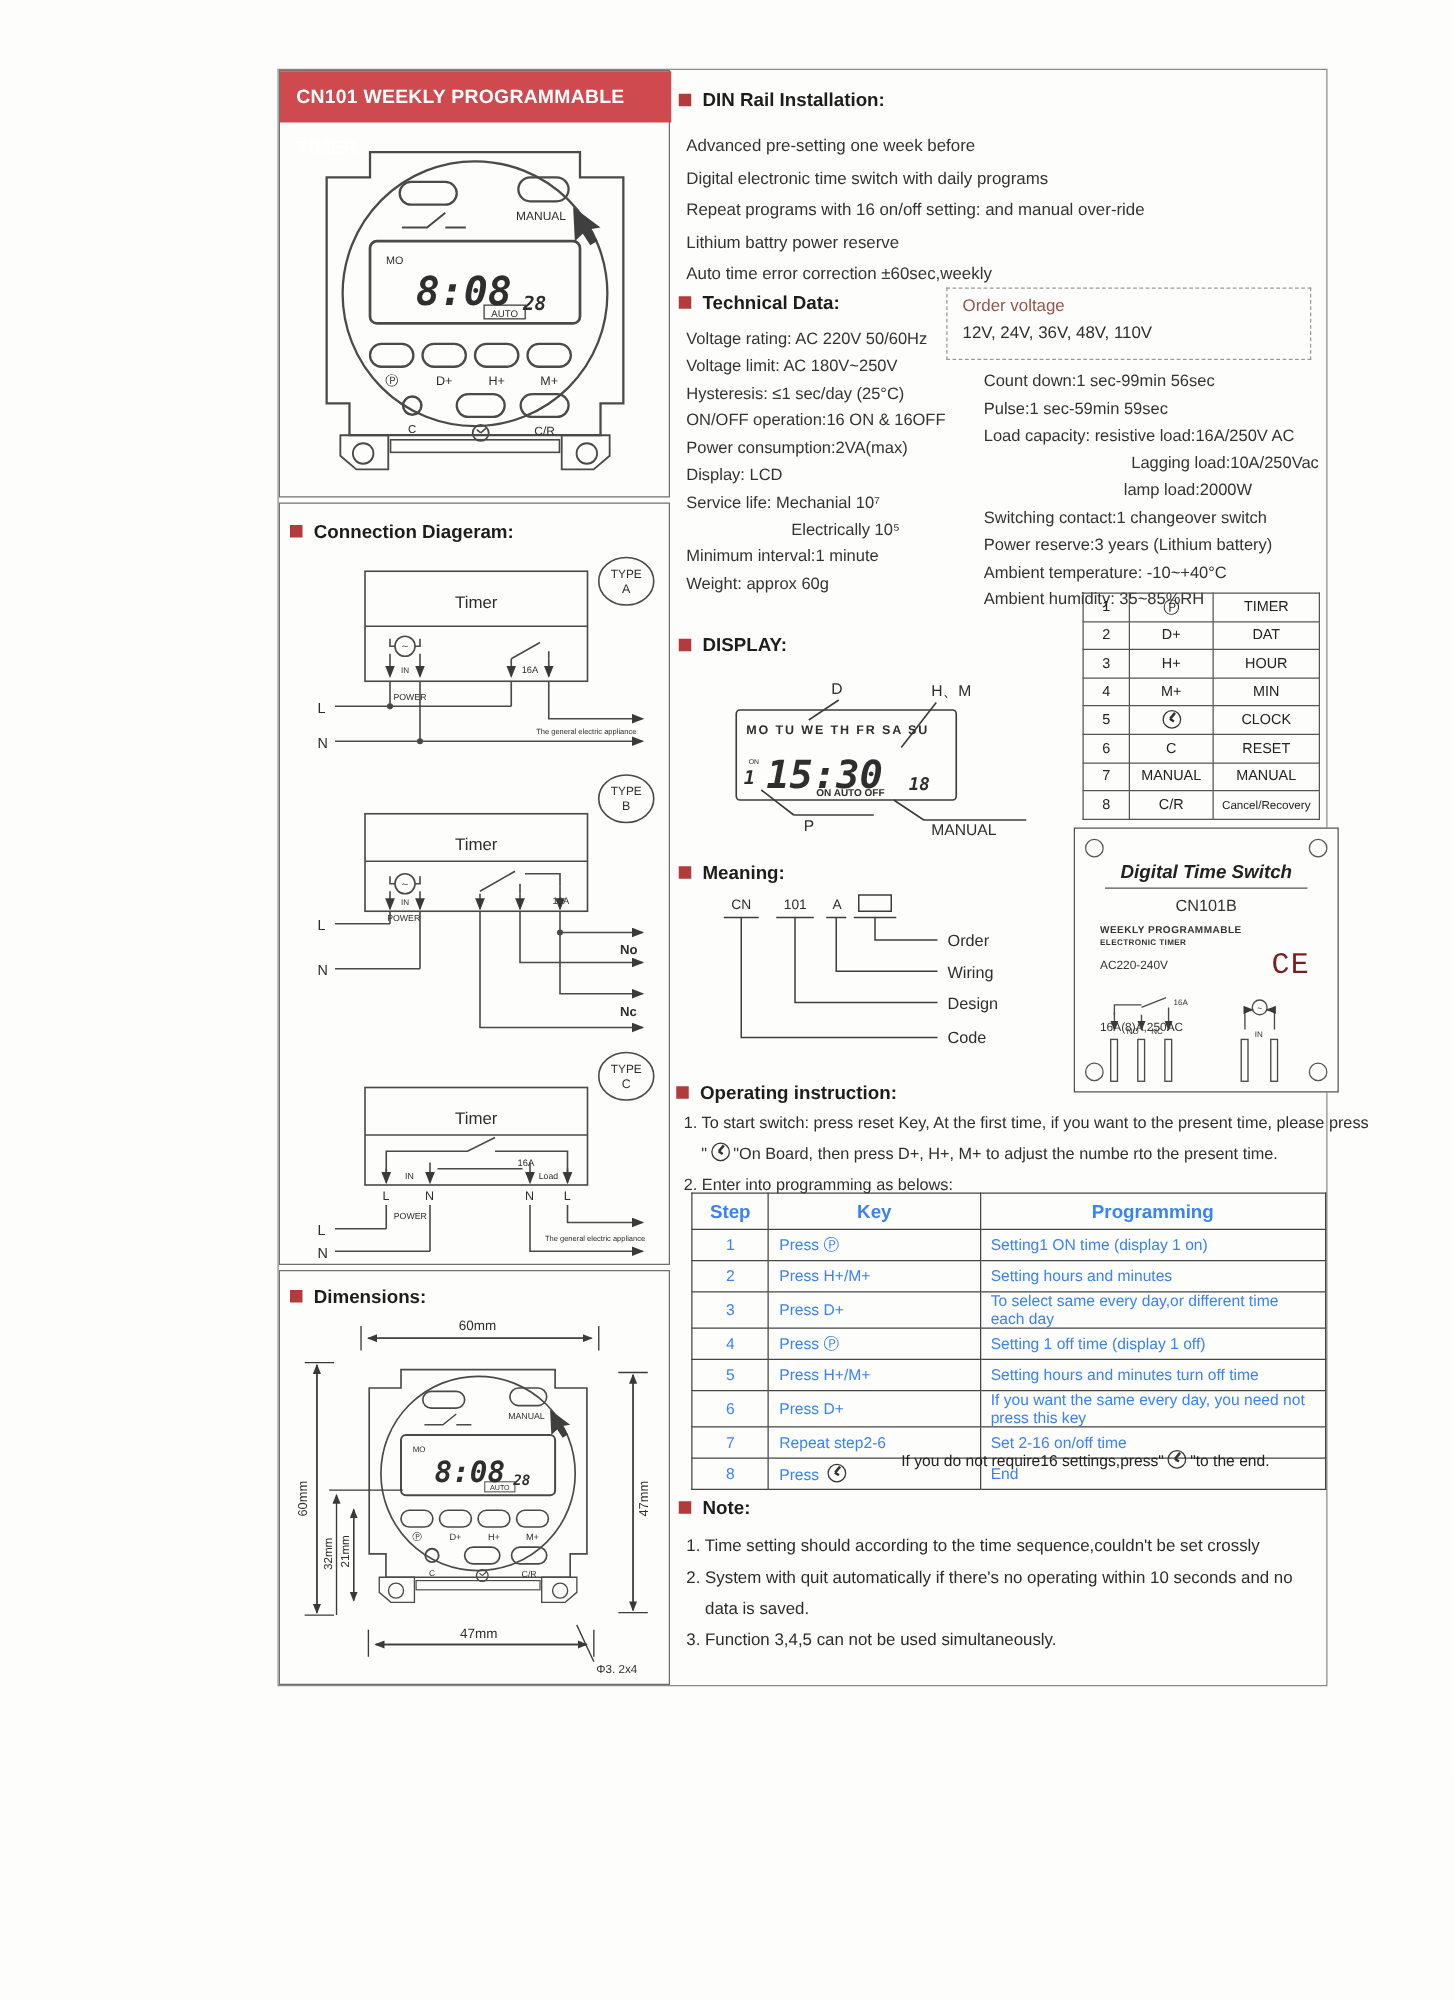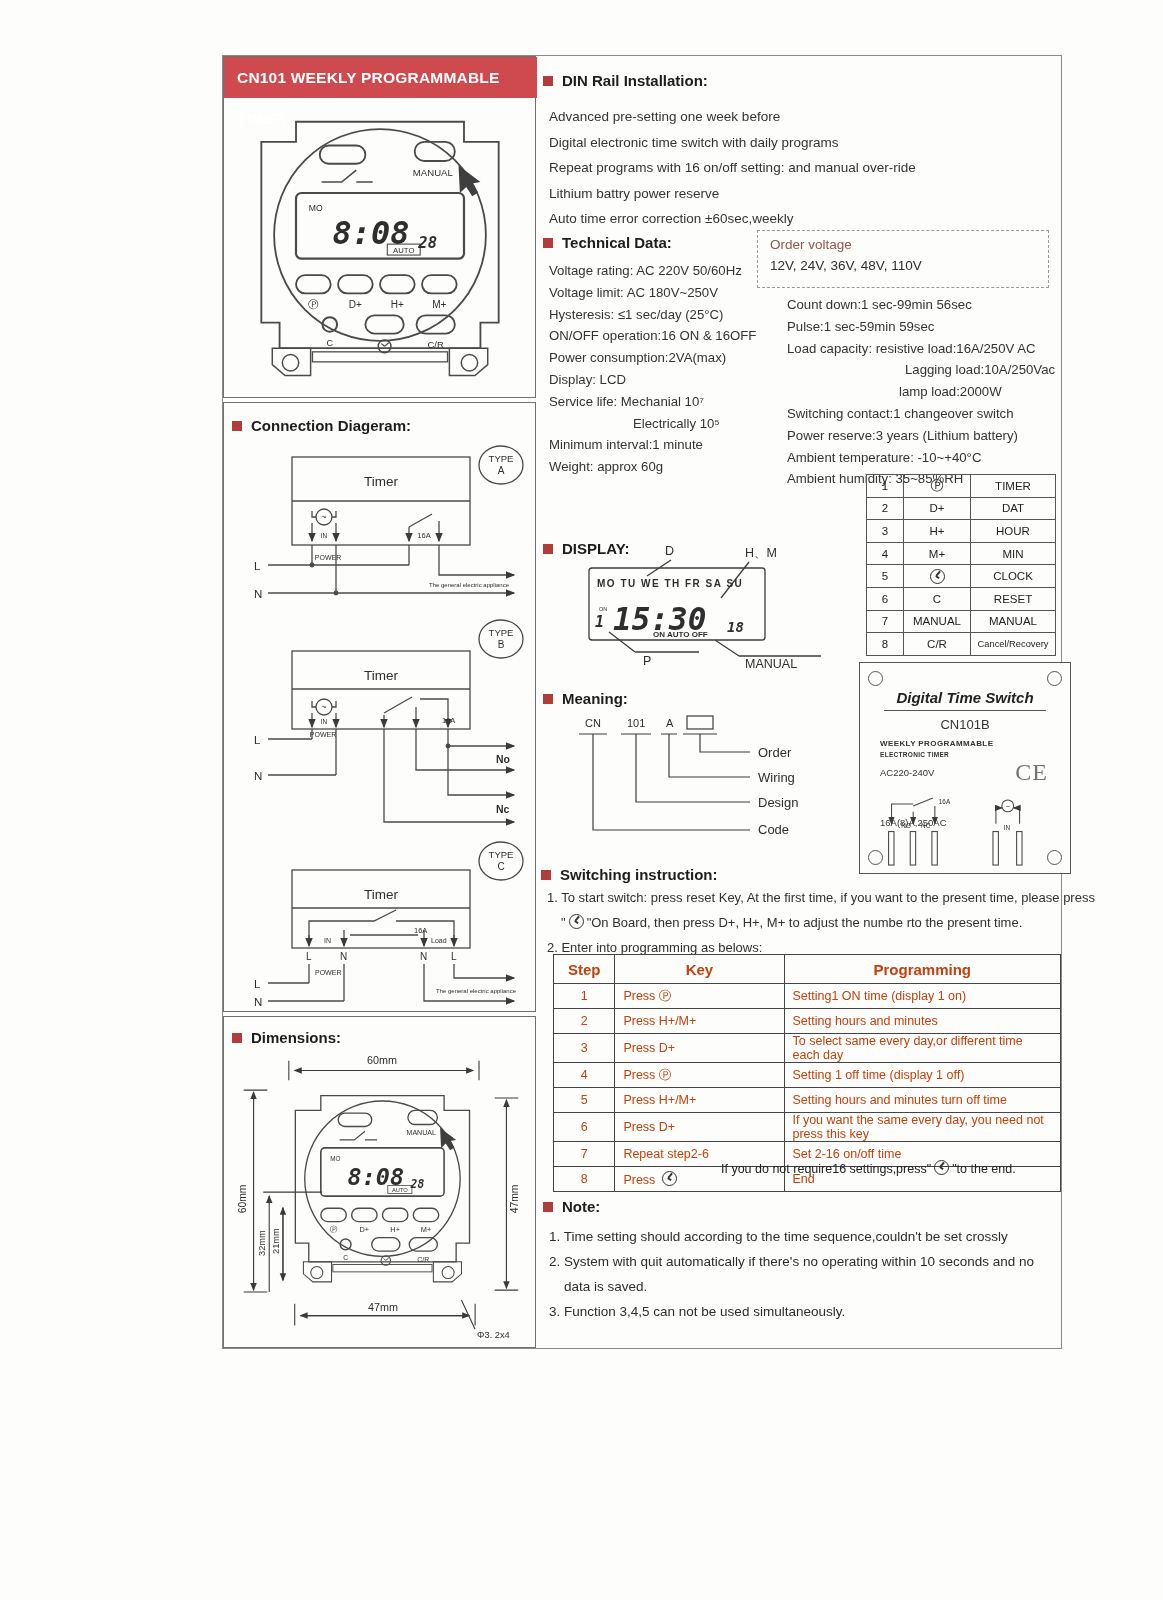--- a/index.html
+++ b/index.html
@@ -16,39 +16,39 @@
   .ind1{padding-left:118px;}
   .ind2{padding-left:112px;}
   .order-box{position:absolute;border:1.5px dashed #9a9a9a;box-sizing:border-box;padding:6px 12px;}
   .order-box .ot{font-size:13.5px;margin-bottom:6px;}
   .order-box .ov{font-size:13.5px;color:#2f2f2f;}
   table{border-collapse:collapse;}
   .keytab{position:absolute;font-size:11.5px;color:#222;}
   .keytab td{border:1.2px solid #555;text-align:center;height:21.6px;padding:0 2px;}
   .keytab .c1{width:32px;}.keytab .c2{width:62px;}.keytab .c3{width:80px;}
   .keytab .small{font-size:9.3px;}
-  .ptab{position:absolute;font-size:12.5px;color:#c2410c;}
+  .ptab{position:absolute;font-size:12.5px;color:#3b82f6;}
   .ptab td,.ptab th{border:1.3px solid #444;padding:0 8px;height:24px;text-align:left;}
   .ptab th{font-size:15px;font-weight:bold;text-align:center;height:28px;}
   .ptab .cstep{width:45px;text-align:center;}
   .ptab .ckey{width:158px;}
   .ptab .cprog{width:268px;}
   .clk{display:inline-block;width:13px;height:13px;border:1.5px solid #333;border-radius:50%;position:relative;vertical-align:-2px;margin:0 3px;}
   .clk::before{content:"";position:absolute;width:5.5px;height:1.5px;background:#333;left:5px;top:5px;transform-origin:0 50%;transform:rotate(-50deg);}
   .clk::after{content:"";position:absolute;width:4px;height:1.5px;background:#333;left:5px;top:5px;transform-origin:0 50%;transform:rotate(35deg);}
   .plate{position:absolute;border:1.5px solid #555;background:#fdfdfc;box-sizing:border-box;}
   .plate .screw{position:absolute;width:13px;height:13px;border:1.3px solid #555;border-radius:50%;}
   .plate .ptitle{position:absolute;left:0;right:0;top:26px;text-align:center;font-weight:bold;font-style:italic;font-size:15px;color:#222;}
   .plate .prule{position:absolute;left:24px;right:24px;top:47px;border-top:1.4px solid #555;}
   .plate .pmodel{position:absolute;left:0;right:0;top:54px;text-align:center;font-size:13px;color:#333;}
   .plate .psub1{position:absolute;left:20px;top:76px;font-size:8px;font-weight:bold;letter-spacing:.4px;}
   .plate .psub2{position:absolute;left:20px;top:88px;font-size:6.5px;font-weight:bold;letter-spacing:.3px;}
   .plate .pvolt{position:absolute;left:20px;top:104px;font-size:9.5px;}
   .plate .pamp{position:absolute;left:20px;top:118px;font-size:9.5px;margin-top:36px;}
-  .plate .pce{position:absolute;right:22px;top:96px;font-size:24px;font-family:Liberation Serif, serif;letter-spacing:1px;color:#737373;}
+  .plate .pce{position:absolute;right:22px;top:96px;font-size:24px;font-family:Liberation Mono, monospace;letter-spacing:1px;color:#7f1d1d;}
   .foot{position:absolute;font-size:12.5px;color:#222;white-space:nowrap;}
   .note-l{position:absolute;font-size:13.5px;line-height:25px;color:#2c2c2c;}
   .note-l .ind{padding-left:15px;}
   svg text{font-family:"Liberation Sans",sans-serif;fill:#2e2e2e;}
   .mono{font-family:"DejaVu Sans Mono",monospace;font-style:italic;font-weight:bold;}
 </style>
 </head>
 <body>
 
 <svg width="0" height="0" style="position:absolute" xmlns="http://www.w3.org/2000/svg" aria-hidden="true">
@@ -322,21 +322,21 @@
             <td class="c3">MANUAL</td>
           </tr>
         <tr>
             <td class="c1">8</td>
             <td class="c2">C/R</td>
             <td class="c3 small">Cancel/Recovery</td>
           </tr>
       </tbody>
     </table>
 
-    <div class="sec-h" style="left:320px;top:452px;margin-top:32px;">
+    <div class="sec-h" style="left:320px;top:452px;">
       <span class="sq" style="background: rgb(178, 59, 60);"></span><span>DISPLAY:</span>
     </div>
     <svg viewBox="0 0 290 160" width="290" height="160" style="position:absolute;left:330px;top:478px;">
       <g stroke="#3c3c3c" fill="none" stroke-width="1.3">
         <rect x="36" y="34" width="176" height="72" rx="3"></rect>
         <path d="M118,26 L94,42"></path>
         <path d="M196,28 L168,64"></path>
         <path d="M56,98 L82,118 M82,118 H146"></path>
         <path d="M162,106 L186,122 M186,122 H268"></path>
       </g>
@@ -403,21 +403,21 @@
         </g>
         <text x="150" y="13" font-size="7" text-anchor="middle">~</text>
         <text x="42" y="32" font-size="6.5">NO</text>
         <text x="62" y="32" font-size="6.5">NC</text>
         <text x="80" y="8" font-size="6.5">16A</text>
         <text x="146" y="34" font-size="6.5">IN</text>
       </svg>
     </div>
 
     <div class="sec-h" style="left:318px;top:810px;">
-      <span class="sq" style="background: rgb(178, 59, 60);"></span><span>Switching instruction:</span>
+      <span class="sq" style="background: rgb(178, 59, 60);"></span><span>Operating instruction:</span>
     </div>
     <div class="tline" style="left:324px;top:834px;font-size:13px;">1.  To start switch: press reset Key, At the first time, if you want to the present time, please press</div>
     <div class="tline" style="left:338px;top:858px;font-size:13px;"><span>"</span><span class="clk"></span><span>"On Board, then press  D+,  H+,   M+ to  adjust  the  numbe rto  the present time.</span></div>
     <div class="tline" style="left:324px;top:884px;font-size:13px;">2.  Enter  into  programming  as belows:</div>
 
     <table class="ptab" style="left:330px;top:898px;">
       <thead>
         <tr>
           <th class="cstep">Step</th>
           <th class="ckey">Key</th>

